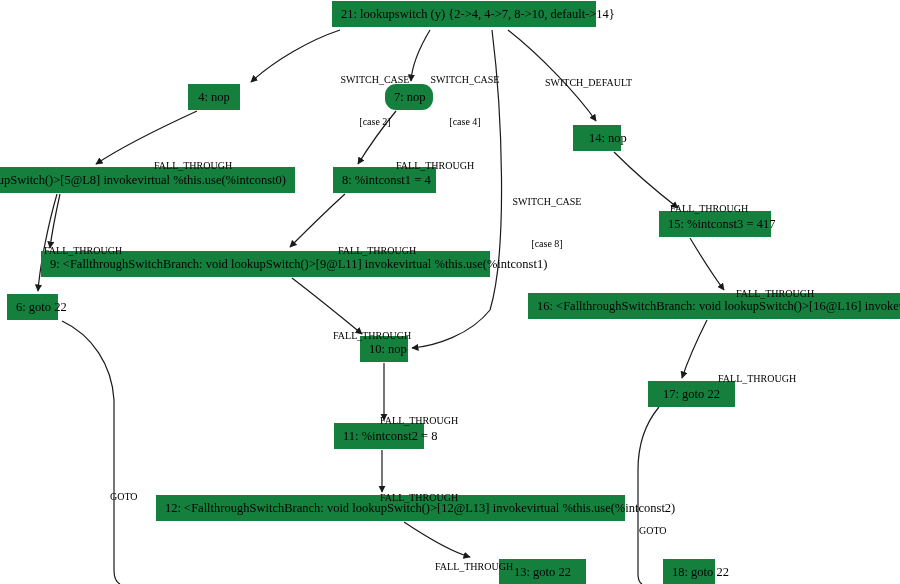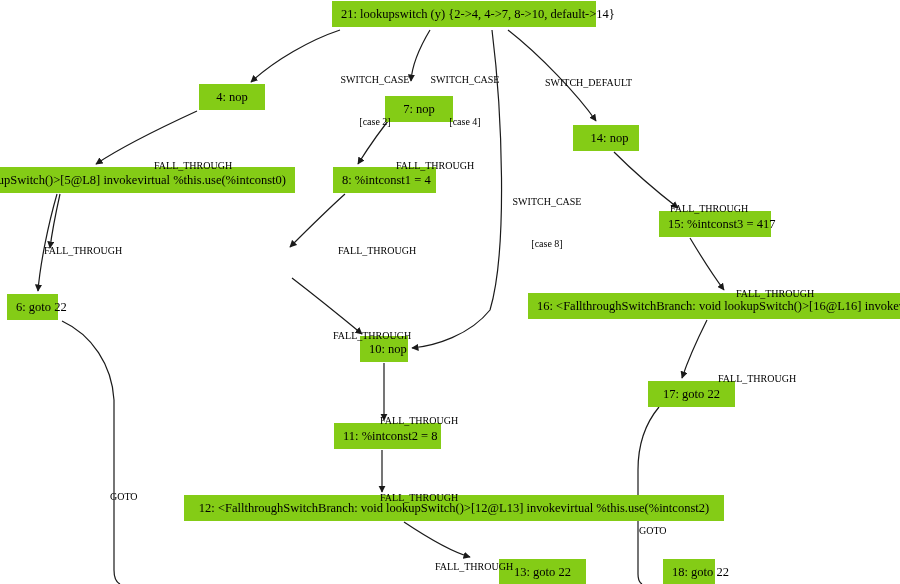--- a/index.html
+++ b/index.html
@@ -18,21 +18,21 @@
   #edge-layer {
     position: absolute;
     left: 0;
     top: 0;
     width: 900px;
     height: 584px;
     pointer-events: none;
   }
   .node {
     position: absolute;
-    background: #84cc16;
+    background: #15803d;
     color: #000000;
     font-family: "Liberation Serif", "DejaVu Serif", serif;
     font-size: 12.5px;
     line-height: 26px;
     height: 26px;
     white-space: nowrap;
     text-align: center;
     box-sizing: border-box;
     padding: 0 9px;
   }
@@ -98,66 +98,69 @@
       <path d="M 62 321 C 92 335 112 365 114 400 L 114 570 C 114 578 116 582 120 584"></path>
 
       <path d="M 659 407 C 644 425 638 448 638 470 L 638 574 C 638 580 640 583 642 584"></path>
     </g>
   </svg>
 
   <div class="node" style="left:332px; top:1px; width:264px;">
     <span>21: lookupswitch (y) {2-&gt;4, 4-&gt;7, 8-&gt;10, default-&gt;14}</span>
   </div>
 
-  <div class="node" style="left:199px; top:84px; width:66px;">
+  <div class="node" style="left:188px; top:84px; width:52px;">
     <span>4: nop</span>
   </div>
 
-  <div class="node" style="left:385px; top:96px; width:68px;">
+  <div class="node" style="left:385px; top:84px; width:48px;border-radius:11px;">
     <span>7: nop</span>
   </div>
 
-  <div class="node" style="left:573px; top:125px; width:66px;padding-left:16px;">
+  <div class="node" style="left:573px; top:125px; width:48px;padding-left:16px;">
     <span>14: nop</span>
   </div>
 
   <div class="node" style="left:-110px; top:167px; width:405px; text-align:right;">
     <span>void lookupSwitch()&gt;[5@L8] invokevirtual %this.use(%intconst0)</span>
   </div>
 
   <div class="node" style="left:333px; top:167px; width:103px;">
     <span>8: %intconst1 = 4</span>
   </div>
 
   <div class="node" style="left:659px; top:211px; width:112px;">
     <span>15: %intconst3 = 417</span>
   </div>
 
+  <div class="node" style="left:41px; top:251px; width:449px;">
+    <span>9: &lt;FallthroughSwitchBranch: void lookupSwitch()&gt;[9@L11] invokevirtual %this.use(%intconst1)</span>
+  </div>
 
   <div class="node" style="left:528px; top:293px; width:450px; text-align:left;">
     <span>16: &lt;FallthroughSwitchBranch: void lookupSwitch()&gt;[16@L16] invokevirtual %this.use(%intconst3)</span>
   </div>
 
   <div class="node" style="left:7px; top:294px; width:51px;">
     <span>6: goto 22</span>
   </div>
 
   <div class="node" style="left:360px; top:336px; width:48px;text-align:center;">
     <span>10: nop</span>
   </div>
 
   <div class="node" style="left:648px; top:381px; width:87px;">
     <span>17: goto 22</span>
   </div>
 
-  <div class="node" style="left:334px; top:423px; width:107px;">
+  <div class="node" style="left:334px; top:423px; width:90px;">
     <span>11: %intconst2 = 8</span>
   </div>
 
-  <div class="node" style="left:156px; top:495px; width:540px;margin-left:28px;">
+  <div class="node" style="left:156px; top:495px; width:469px;">
     <span>12: &lt;FallthroughSwitchBranch: void lookupSwitch()&gt;[12@L13] invokevirtual %this.use(%intconst2)</span>
   </div>
 
   <div class="node" style="left:451px; top:559px; width:87px;margin-left:48px;">
     <span>13: goto 22</span>
   </div>
 
   <div class="node" style="left:663px; top:559px; width:52px;">
     <span>18: goto 22</span>
   </div>

